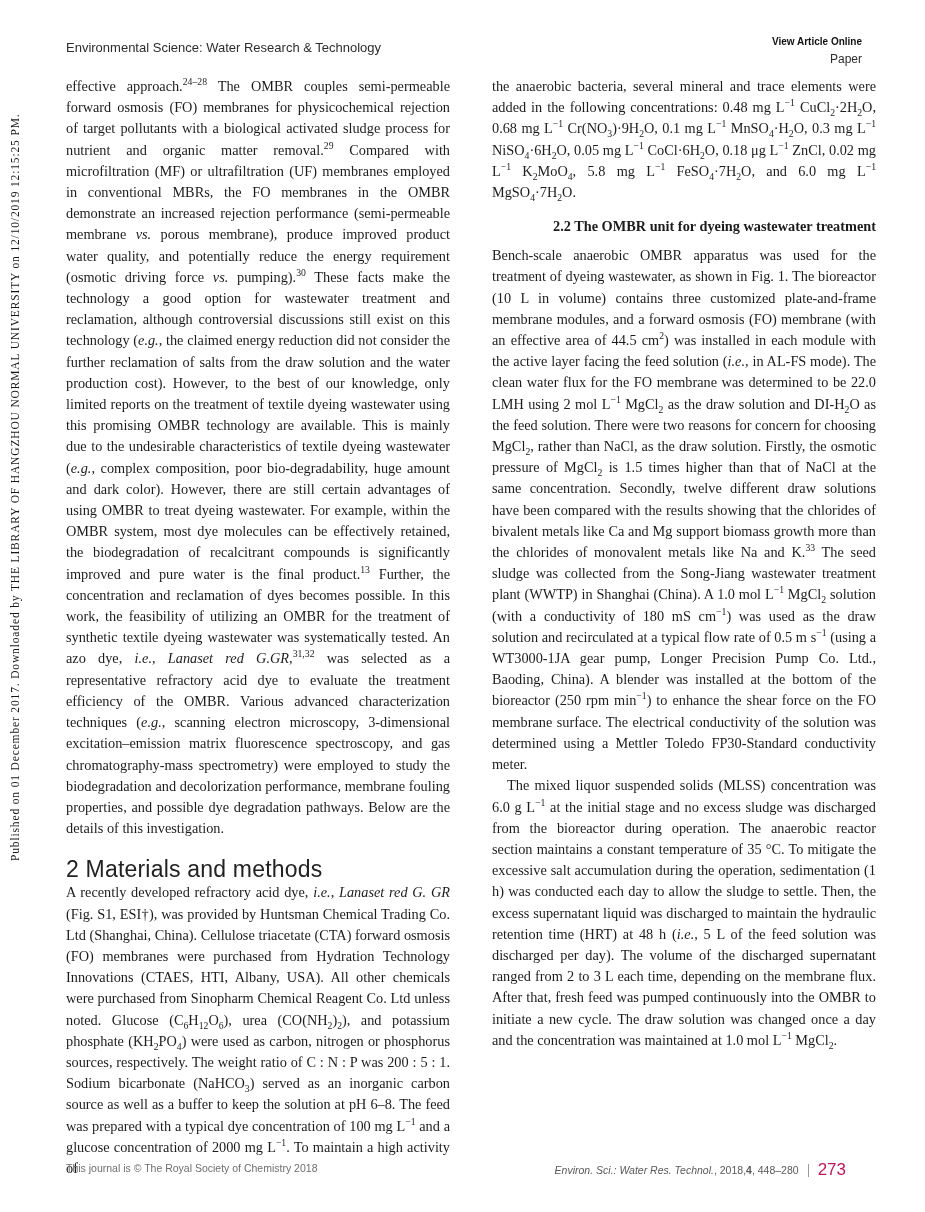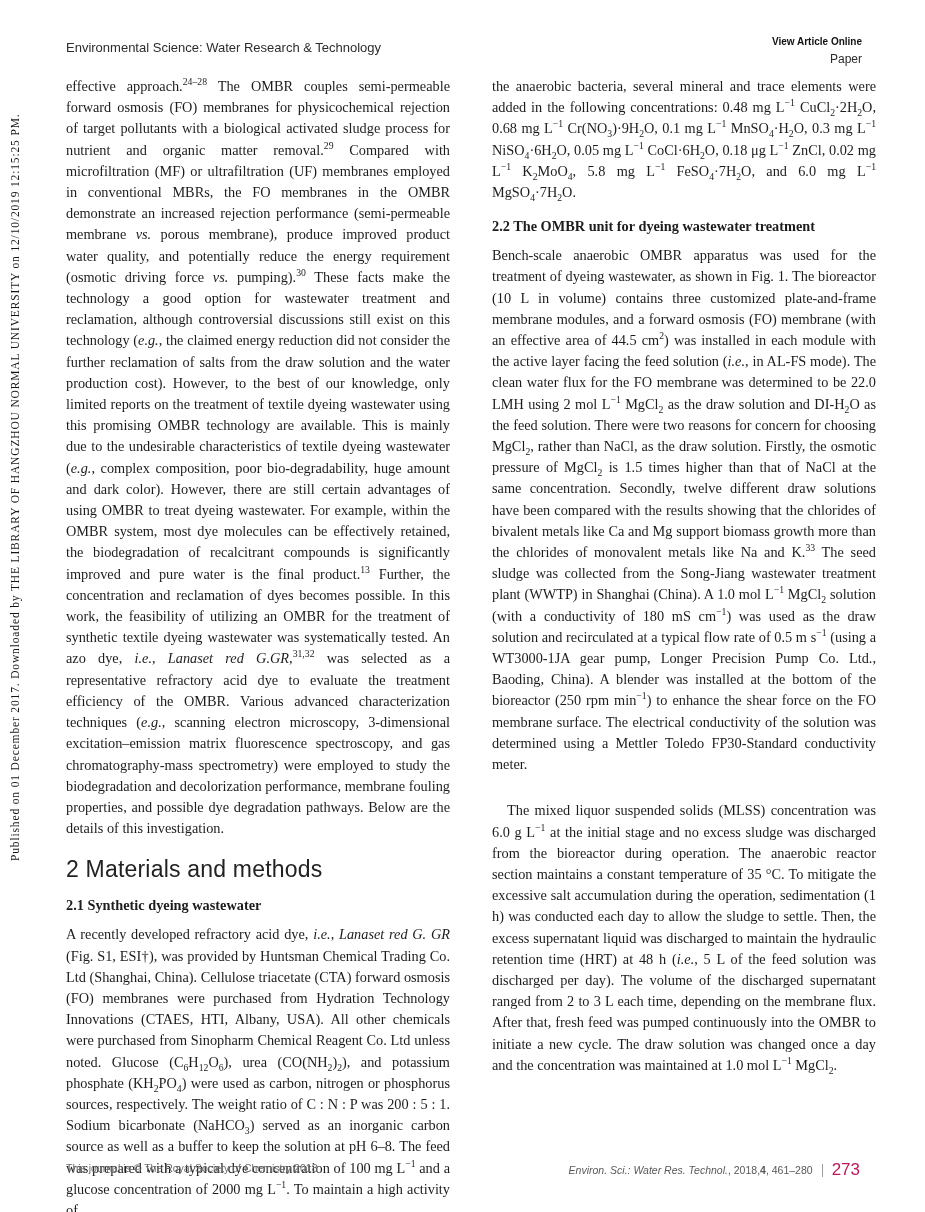--- a/index.html
+++ b/index.html
@@ -23,39 +23,40 @@
     font-family:"Liberation Sans", sans-serif;font-size:13px;color:#2c2c2c;
   }
   .hdr-paper{
     position:absolute;right:63px;top:52px;
     font-family:"Liberation Sans", sans-serif;font-size:12px;color:#2c2c2c;
   }
   .col{position:absolute;top:76px;width:384px;font-size:14.3px;line-height:21.2px;}
   .col-left{left:66px;}
   .col-right{left:492px;}
   .para{margin:0;text-align:justify;}
-  .para.indent{text-indent:15px;margin-top:25px;}
+  .para.indent{text-indent:15px;}
   .sec-h1{
     font-family:"Liberation Sans", sans-serif;font-weight:400;
     font-size:23px;line-height:26px;letter-spacing:0.2px;color:#222;
     margin:17px 0 0 0;
   }
   .sec-h2{
     font-family:"Liberation Serif", serif;font-weight:bold;
     font-size:14.3px;line-height:19px;color:#1c1c1c;
     margin:14px 0 9px 0;
+    text-align:right;
   }
   .col sup{font-size:0.68em;line-height:0;}
   .col sub{font-size:0.68em;line-height:0;}
   .footer-left{
     position:absolute;left:66px;top:1162px;
     font-family:"Liberation Sans", sans-serif;font-size:10.5px;color:#6d6e71;
   }
   .footer-right{
-    position:absolute;right:65px;top:1160px;
+    position:absolute;right:79px;top:1160px;
     font-family:"Liberation Sans", sans-serif;font-size:10.5px;color:#58595b;
     display:flex;align-items:center;
   }
   .footer-right .cit-italic{font-style:italic;}
   .footer-right .cit-vol{font-weight:bold;}
   .footer-sep{
     display:inline-block;width:1px;height:13px;background:#9b9b9b;
     margin:0 9px;
   }
   .footer-pagenum{
@@ -71,35 +72,34 @@
 
   <a class="view-online" href="#">View Article Online</a>
 
   <div class="hdr-journal">Environmental Science: Water Research &amp; Technology</div>
 
   <div class="hdr-paper">Paper</div>
 
   <div class="col col-left">
     <p class="para">effective approach.<sup>24–28</sup> The OMBR couples semi-permeable forward osmosis (FO) membranes for physicochemical rejection of target pollutants with a biological activated sludge process for nutrient and organic matter removal.<sup>29</sup> Compared with microfiltration (MF) or ultrafiltration (UF) membranes employed in conventional MBRs, the FO membranes in the OMBR demonstrate an increased rejection performance (semi-permeable membrane <i>vs.</i> porous membrane), produce improved product water quality, and potentially reduce the energy requirement (osmotic driving force <i>vs.</i> pumping).<sup>30</sup> These facts make the technology a good option for wastewater treatment and reclamation, although controversial discussions still exist on this technology (<i>e.g.</i>, the claimed energy reduction did not consider the further reclamation of salts from the draw solution and the water production cost). However, to the best of our knowledge, only limited reports on the treatment of textile dyeing wastewater using this promising OMBR technology are available. This is mainly due to the undesirable characteristics of textile dyeing wastewater (<i>e.g.</i>, complex composition, poor bio-degradability, huge amount and dark color). However, there are still certain advantages of using OMBR to treat dyeing wastewater. For example, within the OMBR system, most dye molecules can be effectively retained, the biodegradation of recalcitrant compounds is significantly improved and pure water is the final product.<sup>13</sup> Further, the concentration and reclamation of dyes becomes possible. In this work, the feasibility of utilizing an OMBR for the treatment of synthetic textile dyeing wastewater was systematically tested. An azo dye, <i>i.e.</i>, <i>Lanaset red G.GR</i>,<sup>31,32</sup> was selected as a representative refractory acid dye to evaluate the treatment efficiency of the OMBR. Various advanced characterization techniques (<i>e.g.</i>, scanning electron microscopy, 3-dimensional excitation–emission matrix fluorescence spectroscopy, and gas chromatography-mass spectrometry) were employed to study the biodegradation and decolorization performance, membrane fouling properties, and possible dye degradation pathways. Below are the details of this investigation.</p>
     <h1 class="sec-h1">2 Materials and methods</h1>
-    <h2 class="sec-h2">2.1 Synthetic dyeing wastewater</h2>
     <p class="para">A recently developed refractory acid dye, <i>i.e.</i>, <i>Lanaset red G. GR</i> (Fig. S1, ESI†), was provided by Huntsman Chemical Trading Co. Ltd (Shanghai, China). Cellulose triacetate (CTA) forward osmosis (FO) membranes were purchased from Hydration Technology Innovations (CTAES, HTI, Albany, USA). All other chemicals were purchased from Sinopharm Chemical Reagent Co. Ltd unless noted. Glucose (C<sub>6</sub>H<sub>12</sub>O<sub>6</sub>), urea (CO(NH<sub>2</sub>)<sub>2</sub>), and potassium phosphate (KH<sub>2</sub>PO<sub>4</sub>) were used as carbon, nitrogen or phosphorus sources, respectively. The weight ratio of C : N : P was 200 : 5 : 1. Sodium bicarbonate (NaHCO<sub>3</sub>) served as an inorganic carbon source as well as a buffer to keep the solution at pH 6–8. The feed was prepared with a typical dye concentration of 100 mg L<sup>−1</sup> and a glucose concentration of 2000 mg L<sup>−1</sup>. To maintain a high activity of</p>
   </div>
 
   <div class="col col-right">
     <p class="para">the anaerobic bacteria, several mineral and trace elements were added in the following concentrations: 0.48 mg L<sup>−1</sup> CuCl<sub>2</sub>·2H<sub>2</sub>O, 0.68 mg L<sup>−1</sup> Cr(NO<sub>3</sub>)·9H<sub>2</sub>O, 0.1 mg L<sup>−1</sup> MnSO<sub>4</sub>·H<sub>2</sub>O, 0.3 mg L<sup>−1</sup> NiSO<sub>4</sub>·6H<sub>2</sub>O, 0.05 mg L<sup>−1</sup> CoCl·6H<sub>2</sub>O, 0.18 μg L<sup>−1</sup> ZnCl, 0.02 mg L<sup>−1</sup> K<sub>2</sub>MoO<sub>4</sub>, 5.8 mg L<sup>−1</sup> FeSO<sub>4</sub>·7H<sub>2</sub>O, and 6.0 mg L<sup>−1</sup> MgSO<sub>4</sub>·7H<sub>2</sub>O.</p>
     <h2 class="sec-h2">2.2 The OMBR unit for dyeing wastewater treatment</h2>
     <p class="para">Bench-scale anaerobic OMBR apparatus was used for the treatment of dyeing wastewater, as shown in Fig. 1. The bioreactor (10 L in volume) contains three customized plate-and-frame membrane modules, and a forward osmosis (FO) membrane (with an effective area of 44.5 cm<sup>2</sup>) was installed in each module with the active layer facing the feed solution (<i>i.e.</i>, in AL-FS mode). The clean water flux for the FO membrane was determined to be 22.0 LMH using 2 mol L<sup>−1</sup> MgCl<sub>2</sub> as the draw solution and DI-H<sub>2</sub>O as the feed solution. There were two reasons for concern for choosing MgCl<sub>2</sub>, rather than NaCl, as the draw solution. Firstly, the osmotic pressure of MgCl<sub>2</sub> is 1.5 times higher than that of NaCl at the same concentration. Secondly, twelve different draw solutions have been compared with the results showing that the chlorides of bivalent metals like Ca and Mg support biomass growth more than the chlorides of monovalent metals like Na and K.<sup>33</sup> The seed sludge was collected from the Song-Jiang wastewater treatment plant (WWTP) in Shanghai (China). A 1.0 mol L<sup>−1</sup> MgCl<sub>2</sub> solution (with a conductivity of 180 mS cm<sup>−1</sup>) was used as the draw solution and recirculated at a typical flow rate of 0.5 m s<sup>−1</sup> (using a WT3000-1JA gear pump, Longer Precision Pump Co. Ltd., Baoding, China). A blender was installed at the bottom of the bioreactor (250 rpm min<sup>−1</sup>) to enhance the shear force on the FO membrane surface. The electrical conductivity of the solution was determined using a Mettler Toledo FP30-Standard conductivity meter.</p>
     <p class="para indent">The mixed liquor suspended solids (MLSS) concentration was 6.0 g L<sup>−1</sup> at the initial stage and no excess sludge was discharged from the bioreactor during operation. The anaerobic reactor section maintains a constant temperature of 35 °C. To mitigate the excessive salt accumulation during the operation, sedimentation (1 h) was conducted each day to allow the sludge to settle. Then, the excess supernatant liquid was discharged to maintain the hydraulic retention time (HRT) at 48 h (<i>i.e.</i>, 5 L of the feed solution was discharged per day). The volume of the discharged supernatant ranged from 2 to 3 L each time, depending on the membrane flux. After that, fresh feed was pumped continuously into the OMBR to initiate a new cycle. The draw solution was changed once a day and the concentration was maintained at 1.0 mol L<sup>−1</sup> MgCl<sub>2</sub>.</p>
   </div>
 
   <div class="footer-left">This journal is © The Royal Society of Chemistry 2018</div>
 
   <div class="footer-right">
     <span class="cit-italic">Environ. Sci.: Water Res. Technol.</span>
       <span>, 2018, </span>
       <span class="cit-vol">4</span>
-      <span>, 461–280</span>
+      <span>, 448–280</span>
     <span class="footer-sep"></span>
     <span class="footer-pagenum">273</span>
   </div>
 
 </div>
 
 </body></html>

